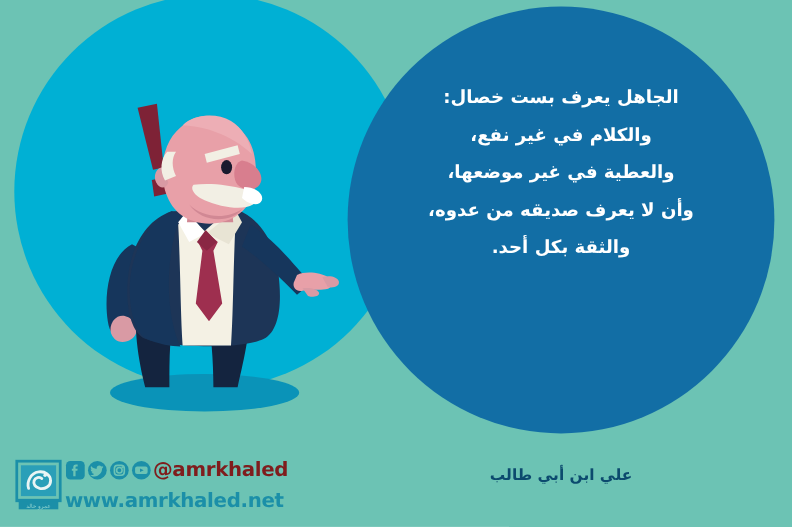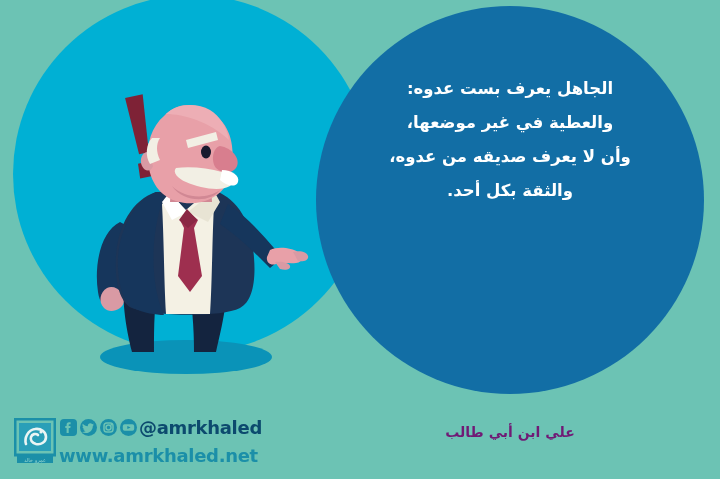--- a/index.html
+++ b/index.html
@@ -56,21 +56,21 @@
     letter-spacing: 0px;
     white-space: nowrap;
   }
   .attribution {
     position: absolute;
     left: 330px;
     top: 424px;
     width: 360px;
     text-align: center;
     direction: rtl;
-    color: #701a75;
+    color: #0c4a6e;
     font-size: 14px;
     font-weight: bold;
     white-space: nowrap;
   }
 
   
   .character {
     position: absolute;
     left: 60px;
     top: 70px;
@@ -106,21 +106,21 @@
     align-items: center;
     height: 21px;
   }
   .social-icons {
     display: flex;
     align-items: center;
     gap: 1px;
   }
   .social-icons svg { display: block; }
   .handle {
-    color: #0c4a6e;
+    color: #7f1d1d;
     font-size: 18px;
     font-weight: bold;
     letter-spacing: -0.3px;
     margin-left: 1px;
     text-align: center;
   }
   .website {
     color: #1b8fa8;
     font-size: 18px;
     font-weight: bold;
@@ -201,21 +201,22 @@
       <path d="M116 98 C130 96 148 98 162 102 C172 105 176 112 170 116
                C160 122 140 118 126 112 C118 109 112 102 116 98 Z" fill="#f2efe4"></path>
       <path d="M162 100 C172 100 180 106 178 112 C176 118 166 116 160 110 Z" fill="#ffffff"></path>
 
       <path d="M112 116 C124 128 146 130 160 120 C152 132 124 134 112 116 Z" fill="#d18894"></path>
 
     </svg>
   </div>
 
   <div class="quote-wrap">
-    <div class="quote-line">الجاهل يعرف بست عدوه:</div>
+    <div class="quote-line">الجاهل يعرف بست خصال:</div>
+    <div class="quote-line">والكلام في غير نفع،</div>
     <div class="quote-line">والعطية في غير موضعها،</div>
     <div class="quote-line">وأن لا يعرف صديقه من عدوه،</div>
     <div class="quote-line">والثقة بكل أحد.</div>
   </div>
 
   <div class="attribution">علي ابن أبي طالب</div>
 
   <div class="brand">
 
     <div class="brand-logo">

